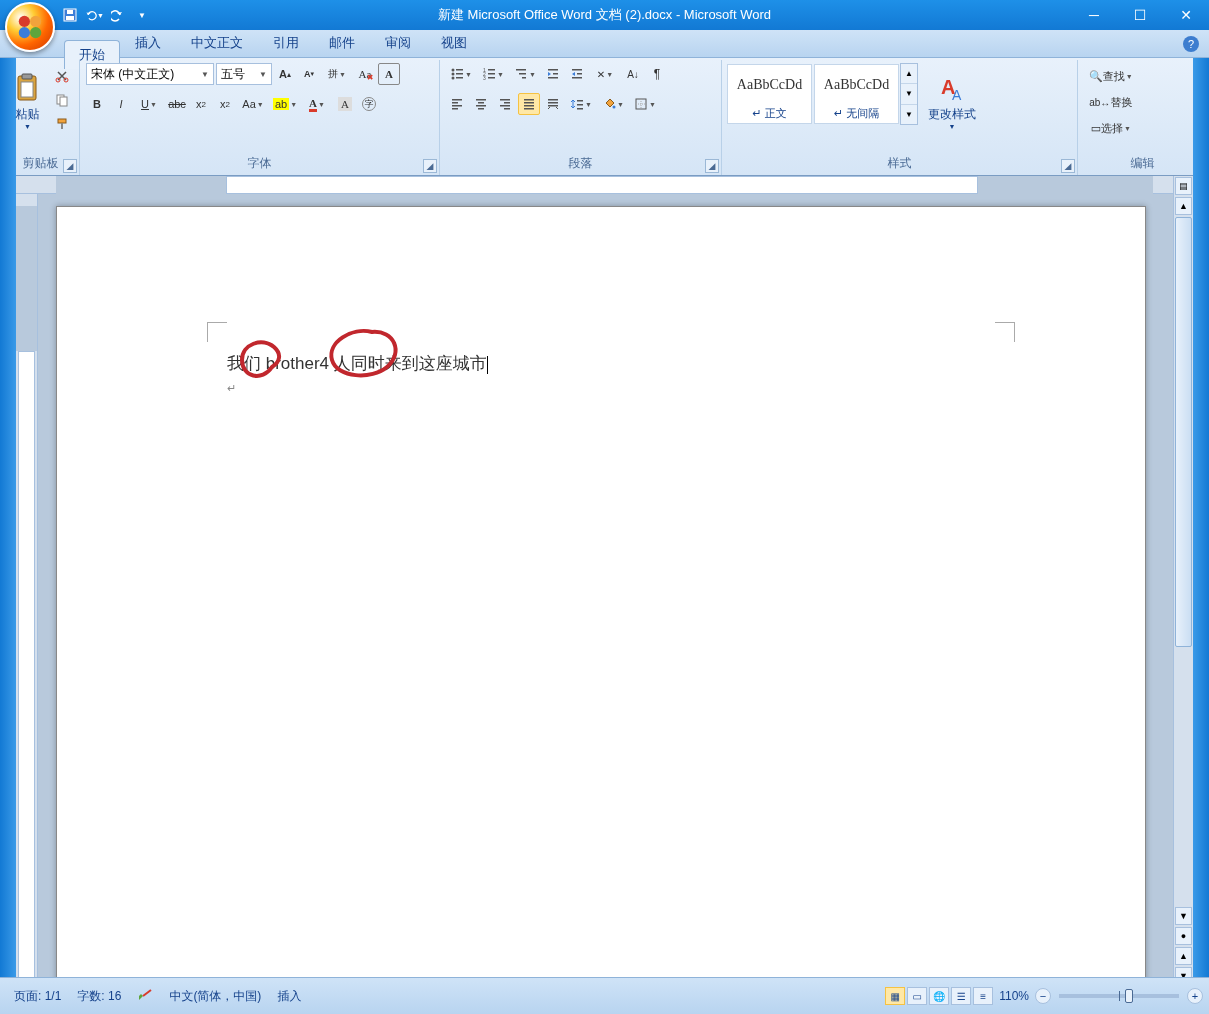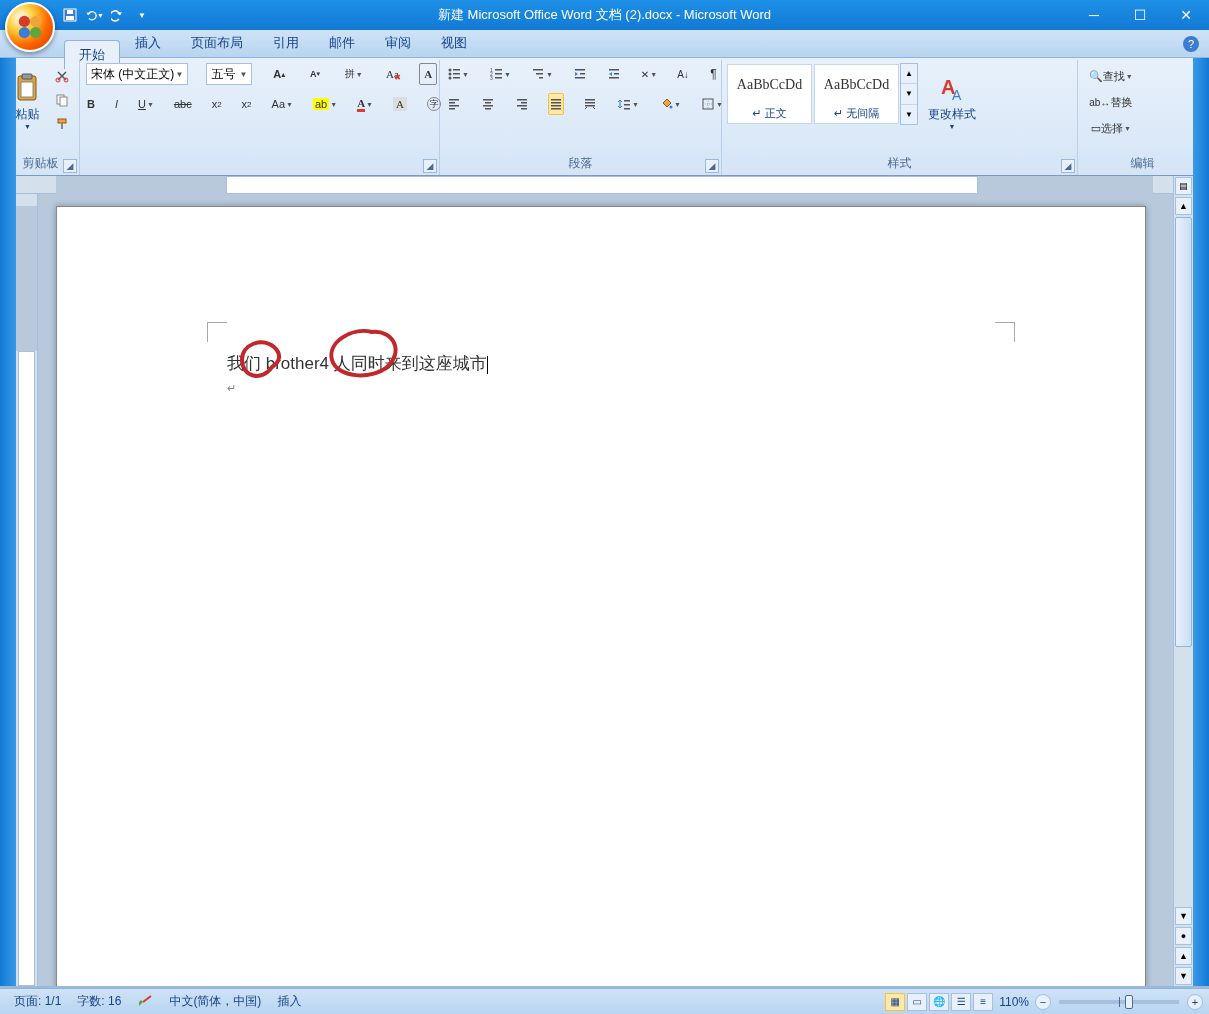--- a/index.html
+++ b/index.html
@@ -25,21 +25,21 @@
 .ribbon { height: 118px; background: linear-gradient(#e8f1fb, #d5e5f6); display: flex; border-bottom: 1px solid #7a9cc3; padding: 2px 2px 0 2px;}
 .group { border-right: 1px solid #b8d0e8; display: flex; flex-direction: column; padding: 3px 4px 0 4px; position: relative;}
 .group-body { flex: 1; display: flex; align-items: flex-start; }
 .group-label { text-align: center; font-size: 12px; color: #4a6a94; padding: 2px 0 3px 0; position:relative;}
 .group-launcher { position: absolute; right: 2px; bottom: 2px; width: 14px; height: 14px; border: 1px solid #9bb8d6; background: #e8f1fb; font-size:9px; display:flex; align-items:center; justify-content:center; color:#4a6a94; cursor:pointer;}
 
 .big-btn { display: flex; flex-direction: column; align-items: center; justify-content: center; padding: 2px 5px; cursor: pointer; border: 1px solid transparent; border-radius: 3px; font-size:12px; color:#15428b; min-width:42px;}
 .big-icon { width: 32px; height: 32px; margin-bottom: 2px;}
 
 .col { display: flex; flex-direction: column; gap: 2px; margin: 0 2px;}
-.row { display: flex; gap: 18px; align-items: flex-start;}
+.row { display: flex; gap: 2px; align-items: flex-start;}
 .small-btn { width: 22px; height: 22px; display:flex; align-items:center; justify-content:center; border: 1px solid transparent; border-radius:2px; cursor:pointer; font-size:11px; color:#333;}
 .small-btn.split { width: 30px; position:relative;}
 .small-btn .dd { font-size:7px; margin-left:1px; color:#555;}
 .combo { height: 22px; border: 1px solid #a7c0de; background:#fff; display:flex; align-items:center; padding: 0 4px; font-size:12px; cursor:pointer;}
 .combo .dd-arrow { margin-left:auto; font-size:8px; color:#555;}
 
 
 .style-item { width: 85px; height: 60px; border: 1px solid #c4d6ea; background: #fff; margin: 1px; display:flex; flex-direction:column; align-items:center; justify-content:center; cursor:pointer; font-size:11px;}
 .style-preview { font-family: "SimSun", serif; font-size:14px; color:#333; flex:1; display:flex; align-items:center;}
 .style-name { font-size:11px; color:#15428b; padding:2px 0;}
@@ -55,21 +55,21 @@
 .doc-text { position: absolute; left: 170px; top: 145px; font-family: "SimSun", serif; font-size: 17px; color: #333;}
 .cursor-mark { display:inline-block; width:1px; height:18px; background:#000; vertical-align:middle; }
 .ink { position:absolute; pointer-events:none;}
 
 .vscroll { width: 20px; background: #d5e0ed; border-left:1px solid #a7c0de; display:flex; flex-direction:column;}
 .vscroll .arrow, .vscroll .extra { height: 18px; background:#e8f1fb; border:1px solid #a7c0de; margin:1px; font-size:9px; display:flex; align-items:center; justify-content:center; cursor:pointer;}
 .vscroll .thumb { margin:1px; background:linear-gradient(90deg,#e8f1fb,#cadef3); border:1px solid #8fb3d9; border-radius:2px;}
 .vscroll .track { flex:1; position:relative;}
 
 
-.statusbar { position: absolute; bottom: 0; left:0; right:0; height: 26px; background: linear-gradient(#cfe3f7, #b8d4f0); border-top:1px solid #8fb3d9; display:flex; align-items:center; font-size:12px; color:#15428b; padding: 4px 6px;}
+.statusbar { position: absolute; bottom: 0; left:0; right:0; height: 37px; background: linear-gradient(#cfe3f7, #b8d4f0); border-top:1px solid #8fb3d9; display:flex; align-items:center; font-size:12px; color:#15428b; padding: 4px 6px;}
 .status-item { padding: 0 8px; cursor:pointer; display:flex; align-items:center; gap:4px;}
 .status-right { margin-left:auto; display:flex; align-items:center; gap:2px;}
 .view-btn { width:20px; height:18px; border:1px solid #a7c0de; background:#e8f1fb; display:flex; align-items:center; justify-content:center; font-size:10px; cursor:pointer;}
 .view-btn.active { background:#ffe8a6; border-color:#f5c242;}
 .zoom-slider { width:120px; height:4px; background:#a7c0de; position:relative; margin:0 6px;}
 .zoom-slider .tick { position:absolute; left:50%; top:-3px; width:1px; height:10px; background:#4a6a94;}
 .zoom-slider .handle { position:absolute; top:-5px; width:8px; height:14px; background:#e8f1fb; border:1px solid #4a6a94; border-radius:2px;}
 .zoom-btn { width:16px; height:16px; border:1px solid #a7c0de; border-radius:8px; background:#e8f1fb; display:flex; align-items:center; justify-content:center; font-size:11px; cursor:pointer;}
 
 .left-edge { position:absolute; left:0; top:30px; bottom:28px; width:16px; background: linear-gradient(90deg,#1279d4,#3a9ae8);}
@@ -117,21 +117,21 @@
   <div class="win-controls">
     <div class="win-btn">─</div>
     <div class="win-btn">☐</div>
     <div class="win-btn close">✕</div>
   </div>
 </div>
 
 <div class="menubar">
   <div class="tab active">开始</div>
   <div class="tab">插入</div>
-  <div class="tab">页面布局</div>
+  <div class="tab">中文正文</div>
   <div class="tab">引用</div>
   <div class="tab">邮件</div>
   <div class="tab">审阅</div>
   <div class="tab">视图</div>
   <div class="help-icon">?</div>
 </div>
 
 <div class="ribbon">
 
   <div class="group" style="width:78px">
@@ -227,20 +227,21 @@
             </div>
           <div class="small-btn">
               <span style="background:#ddd;padding:1px 3px;font-family:serif">A</span>
             </div>
           <div class="small-btn">
               <span style="border:1px solid #888;border-radius:50%;width:14px;height:14px;display:inline-flex;align-items:center;justify-content:center;font-size:9px">字</span>
             </div>
         </div>
       </div>
     </div>
+    <div class="group-label">字体</div>
     <div class="group-launcher">◢</div>
   </div>
 
   <div class="group" style="width:282px">
     <div class="group-body">
       <div class="col" style="width:100%">
         <div class="row">
           <div class="small-btn split">
               <svg width="14" height="14">
                 <circle cx="3" cy="3" r="1.5" fill="#555"></circle>

